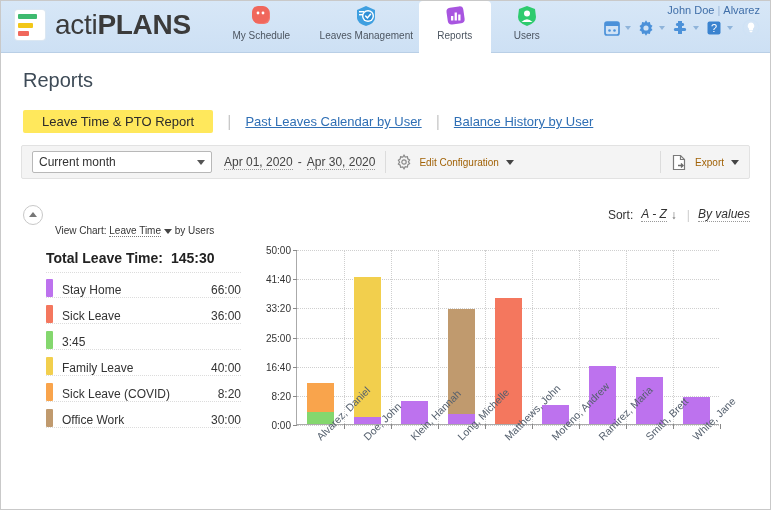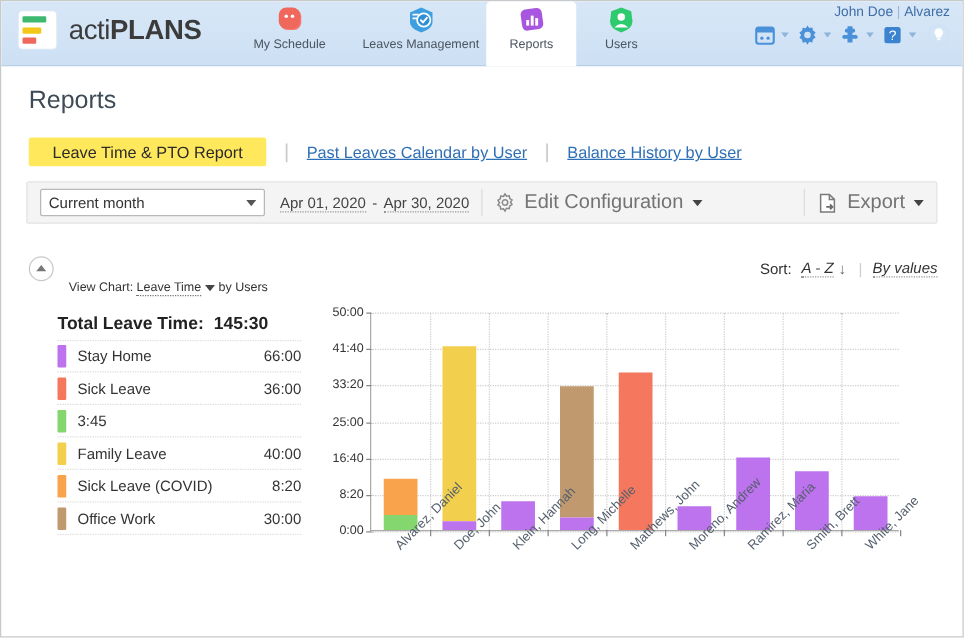--- a/index.html
+++ b/index.html
@@ -27,21 +27,21 @@
   .logo-box {
     width:30px; height:30px; background:#fff; border-radius:3px;
     padding:4px 3px; display:flex; flex-direction:column; justify-content:space-between;
     box-shadow:0 0 0 1px #dbe7f2;
   }
   .logo-bar { height:5px; border-radius:1px; }
   .lb1 { width:19px; background:#3dba6f; }
   .lb2 { width:15px; background:#f2c718; }
   .lb3 { width:11px; background:#f0685c; }
   .logo-text {
-    margin-left:10px; font-size:22px; color:#3b3b3b; letter-spacing:-0.3px;
+    margin-left:10px; font-size:28px; color:#3b3b3b; letter-spacing:-0.3px;
   }
   .logo-text b { font-weight:bold; }
 
   .navtabs { display:flex; align-items:flex-end; height:52px; margin-left:18px; }
   .navtab {
     width:72px; height:52px; padding-top:4px;
     display:flex; flex-direction:column; align-items:center; justify-content:flex-start;
     cursor:pointer; position:relative;
   }
   .navtab.wide { width:105px; }
@@ -86,21 +86,21 @@
   .sel-box {
     width:180px; height:22px; background:#fff; border:1px solid #b8b8b8;
     border-radius:2px; display:flex; align-items:center; padding:0 6px;
     font-size:12px; color:#333; cursor:pointer;
   }
   .sel-box .cap { flex:1; }
   .caret { width:0;height:0;border-left:4px solid transparent;border-right:4px solid transparent;border-top:5px solid #555; }
   .daterange { font-size:12px; color:#444; margin-left:12px; }
   .daterange .d { border-bottom:1px dotted #999; cursor:pointer; }
   .daterange .dash { margin:0 5px; }
-  .tb-link { font-size:16px; color:#737373; cursor:pointer; }
+  .tb-link { font-size:10px; color:#a16207; cursor:pointer; }
   .gear-ic { width:16px;height:16px;margin-right:7px; }
   .exp-ic { width:17px;height:17px;margin-right:7px; }
   .caret-d { width:0;height:0;border-left:4px solid transparent;border-right:4px solid transparent;border-top:5px solid #444; margin-left:7px; }
 
   
   .chart-head { display:flex; align-items:center; margin-top:14px; margin-left:2px; }
   .collapse-btn {
     width:20px;height:20px;border-radius:50%;border:1px solid #c8c8c8;background:#fff;
     display:flex;align-items:center;justify-content:center;cursor:pointer;
   }
@@ -113,21 +113,21 @@
   .sort-opt { border-bottom:1px dotted #999; cursor:pointer;font-style:italic; }
   .arrow-dn { margin:0 2px 0 4px; color:#666; }
   .sort-div { color:#ccc; margin:0 8px; }
 
   
   .chart-area { display:flex; margin-top:14px; }
   .legend { width:220px; padding-left:25px; }
   .total-line { font-size:14px; font-weight:bold; color:#222; margin-bottom:6px; }
   .total-line .v { margin-left:8px; }
   .leg-row {
-    display:flex; align-items:center; height:26px;
+    display:flex; align-items:flex-end; height:26px;
     border-bottom:1px dotted #dcdcdc; font-size:12px; color:#333;
   }
   .leg-row:first-of-type { border-top:1px dotted #dcdcdc; }
   .swatch { width:7px; height:18px; border-radius:1px; margin-right:9px; flex:none; }
   .leg-name { flex:1; }
   .leg-val { color:#333; }
 
   
   .plot-wrap { position:relative; flex:1; }
   .plot { position:relative; width:470px; height:175px; margin-left:8px; }

